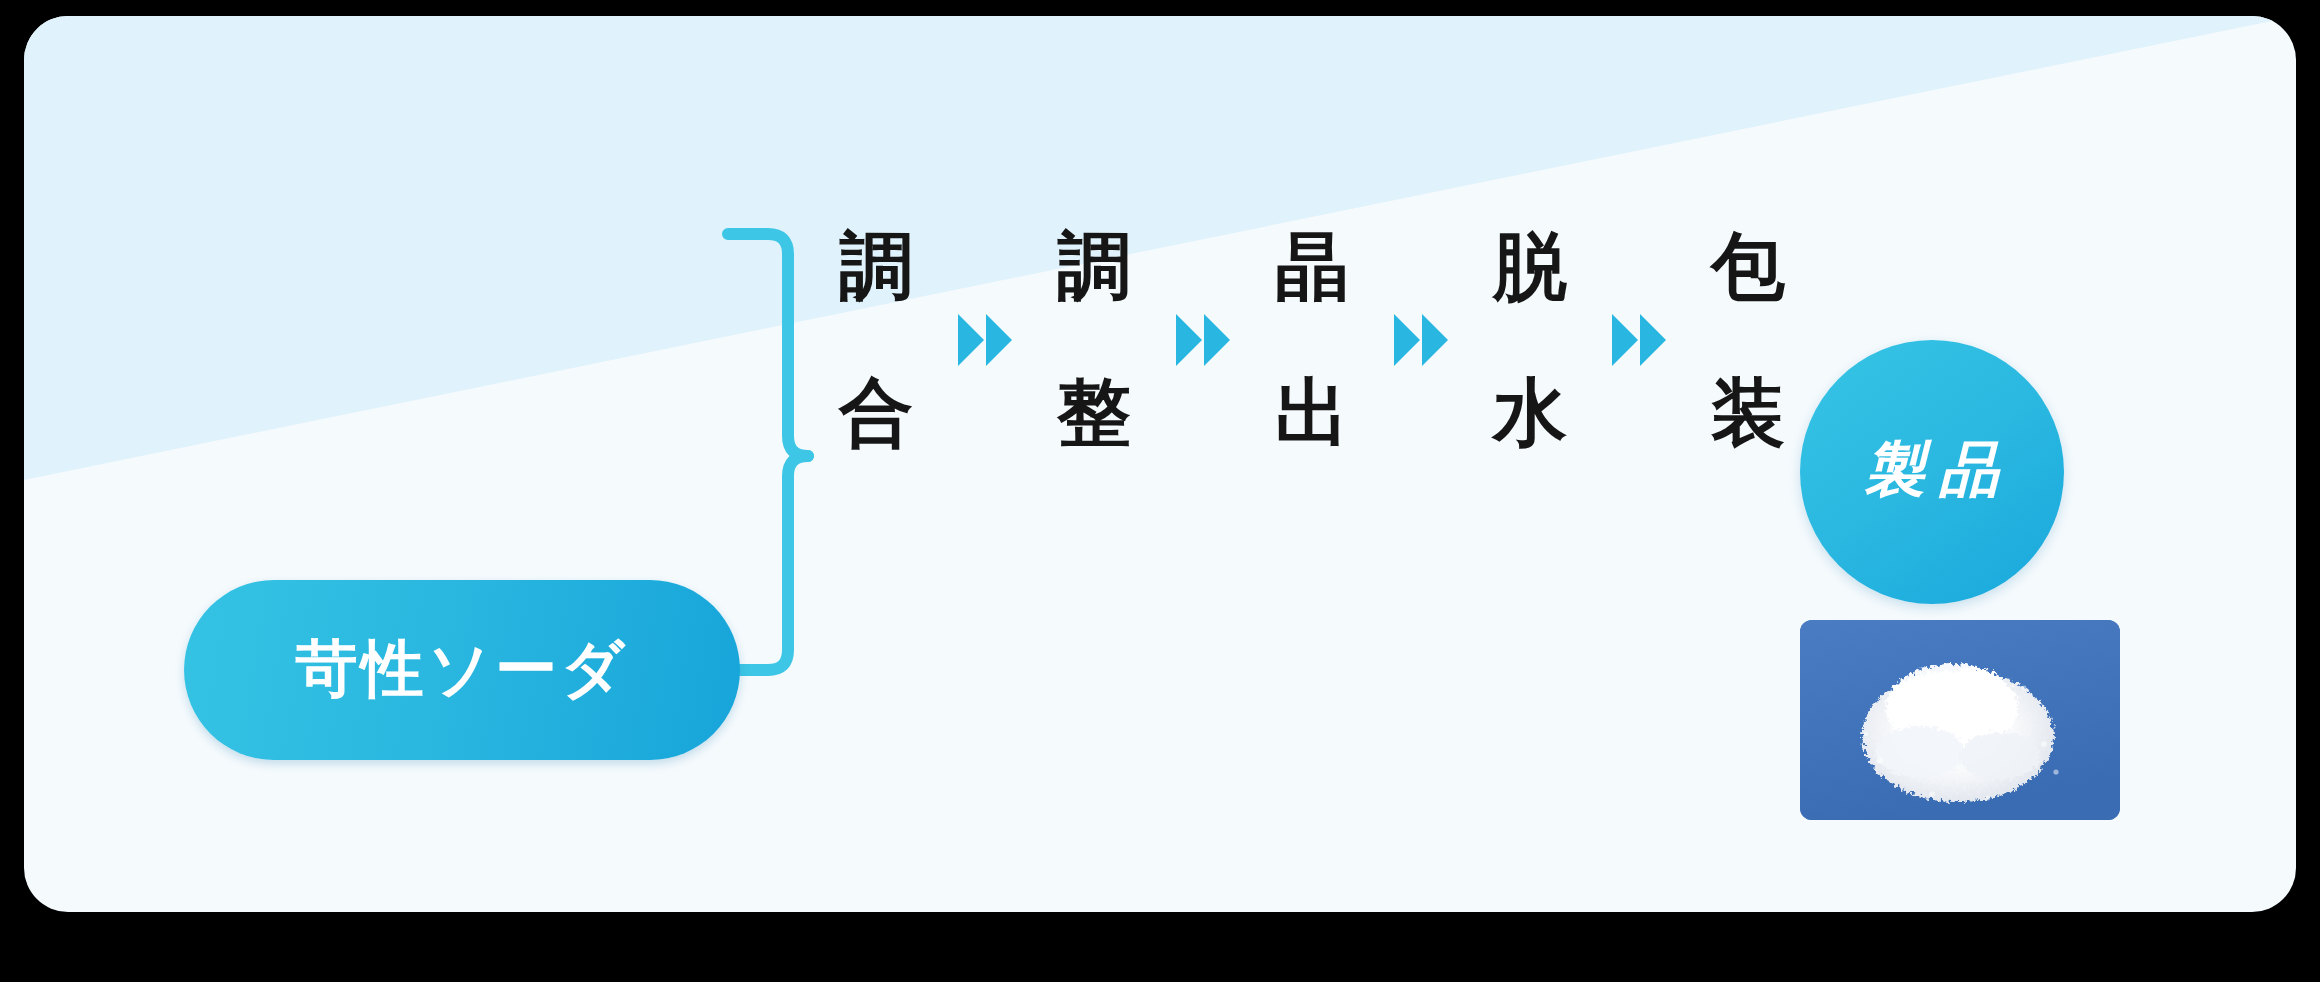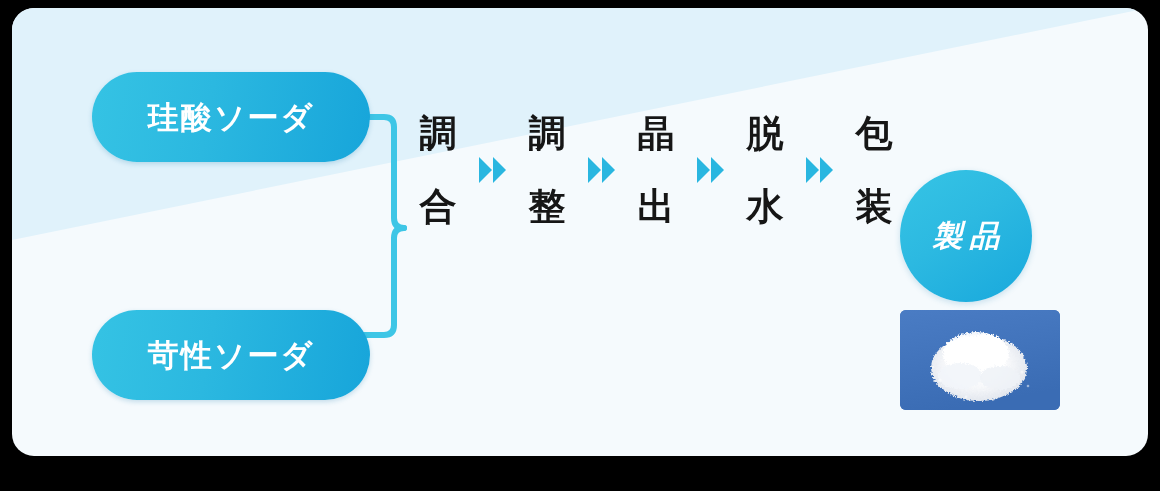--- a/index.html
+++ b/index.html
@@ -58,21 +58,21 @@
   }
   .input-pill-label {
     color: #ffffff;
     font-size: 31px;
     font-weight: bold;
     letter-spacing: 2px;
     line-height: 1;
     white-space: nowrap;
   }
   #pill-0 { left: 80px; top: 64px; }
-  #pill-1 { left: 80px; top: 282px; margin-top: 20px; }
+  #pill-1 { left: 80px; top: 282px; }
 
   
   #process-steps {
     position: absolute;
     left: 404px;
     top: 98px;
     width: 480px;
     height: 128px;
     display: flex;
     align-items: center;
@@ -162,23 +162,20 @@
       </linearGradient>
     </defs>
 
     <path d="M 352 109 H 372 Q 382 109 382 119 V 210 Q 382 220 392 220" fill="none" stroke="#3ec6e6" stroke-width="6" stroke-linecap="round"></path>
 
     <path d="M 352 327 H 372 Q 382 327 382 317 V 230 Q 382 220 392 220" fill="none" stroke="#3ec6e6" stroke-width="6" stroke-linecap="round"></path>
 
     <path d="M 388 220 H 900" fill="none" stroke="url(#trunkGrad)" stroke-width="6" stroke-linecap="butt"></path>
   </svg>
 
-  <div class="input-pill" id="pill-0">
-    <span class="input-pill-label">珪酸ソーダ</span>
-  </div>
 
   <div class="input-pill" id="pill-1">
     <span class="input-pill-label">苛性ソーダ</span>
   </div>
 
   <div id="process-steps">
 
     <div class="process-step">
       <span class="step-char">調</span>
       <span class="step-char">合</span>

